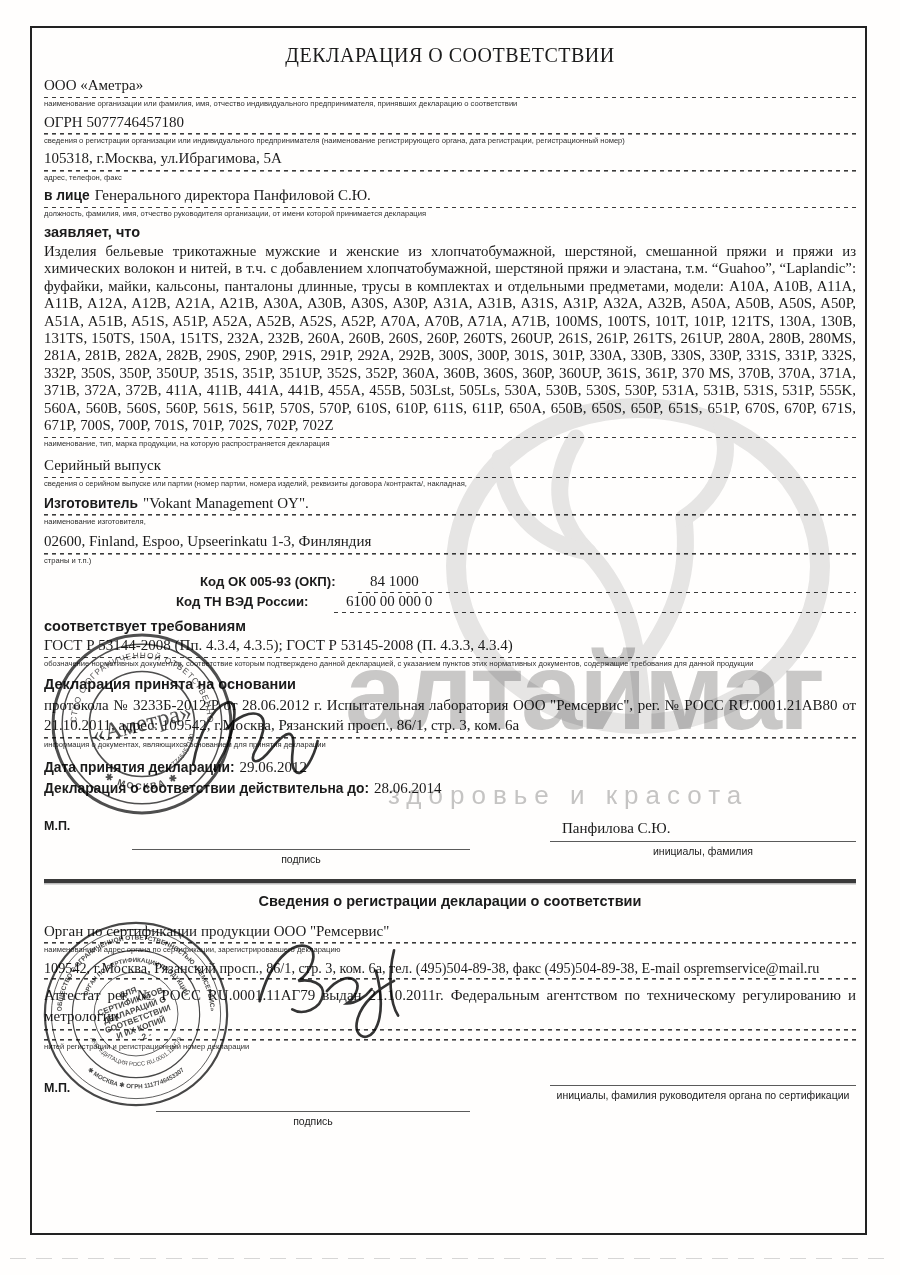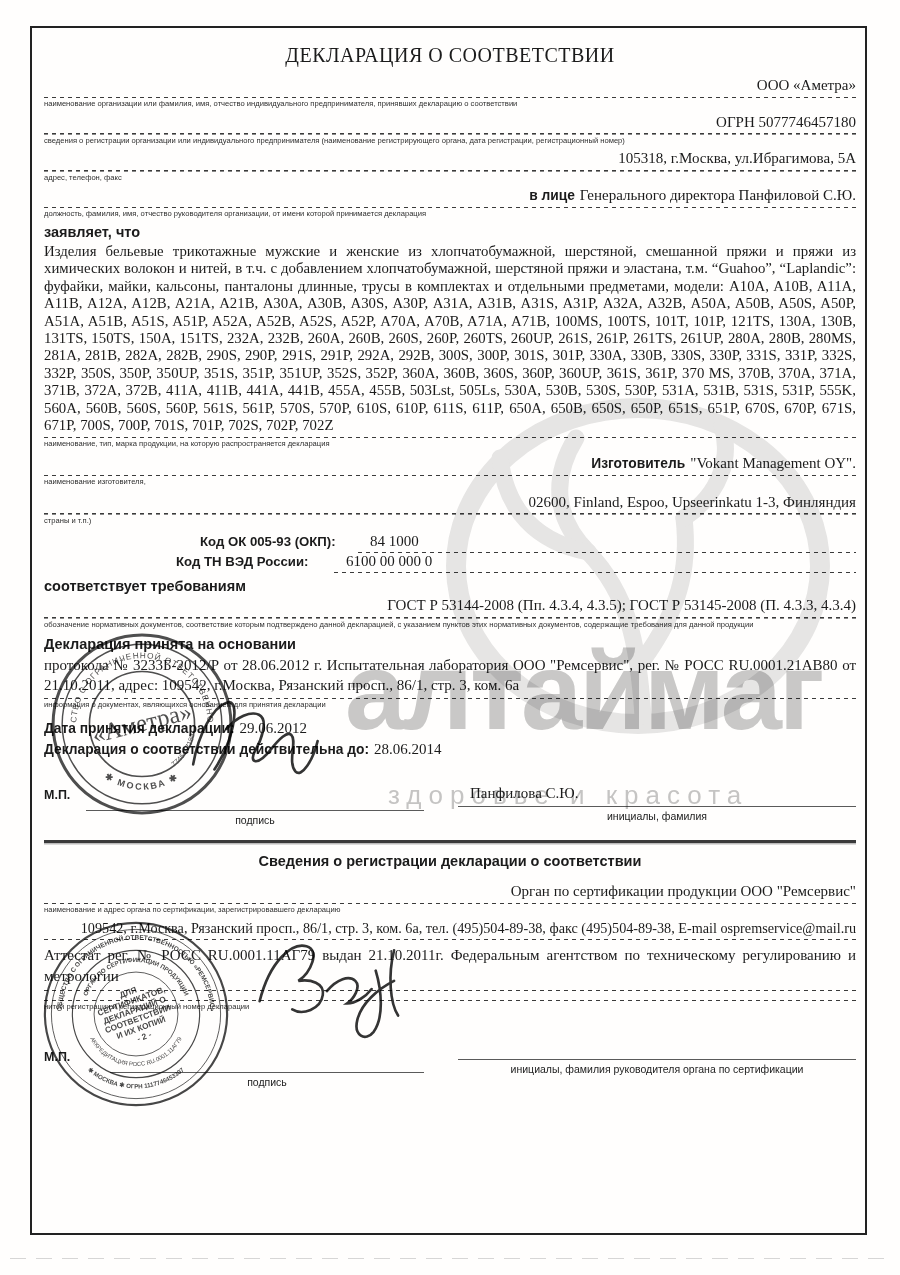--- a/index.html
+++ b/index.html
@@ -4,41 +4,41 @@
 <style>
   html,body { margin:0; padding:0; background:#e9e9e9; }
   .page { position:relative; width:900px; height:1275px; background:#fffefd; overflow:hidden;
           font-family:"Liberation Serif", serif; color:#1b1b1b; }
   .frame { position:absolute; left:30px; top:26px; width:833px; height:1205px;
            border:2.5px solid #222; pointer-events:none; }
   .content { position:absolute; left:44px; top:40px; width:812px; }
 
   .doc-title { font-size:20px; font-weight:normal; text-align:center; letter-spacing:.5px; margin:4px 0 10px; }
 
-  .line { font-size:15px; line-height:1.15; white-space:nowrap;text-align:right; }
+  .line { font-size:15px; line-height:1.15; white-space:nowrap; }
   .lbl  { font-family:"Liberation Sans", sans-serif; font-weight:bold; font-size:13.8px; margin-right:5px; }
   .rule { height:2px; margin-top:2px;
           background-image:repeating-linear-gradient(90deg,#3b3b3b 0 4px,transparent 4px 8px);
           background-size:100% 1.6px; background-repeat:no-repeat; background-position:0 100%; }
   .caption { font-family:"Liberation Sans", sans-serif; font-size:7.6px; color:#2e2e2e;
              line-height:1.25; margin-top:1px; }
   .field { margin-bottom:5px; }
 
   .heading { font-family:"Liberation Sans", sans-serif; font-weight:bold; font-size:14.5px; margin:4px 0 3px; }
 
   .para { font-size:14.8px; line-height:17.4px; text-align:justify; }
 
   .code-row { display:flex; margin-left:132px; font-size:15px; align-items:baseline; margin-bottom:3px; }
   .code-lbl { font-family:"Liberation Sans", sans-serif; font-weight:bold; font-size:13.2px; width:158px; flex:none; }
   .code-body { flex:1; position:relative; padding-left:12px; }
   .code-body .rule { position:absolute; left:0; right:0; bottom:-3px; margin-top:0; }
 
   .inline-field { font-size:15px; margin:4px 0; }
 
-  .sig-row { display:flex; align-items:center; margin-top:22px; }
+  .sig-row { display:flex; align-items:flex-start; margin-top:22px;gap:46px; }
   .mp { font-family:"Liberation Sans", sans-serif; font-weight:bold; font-size:12.5px; flex:none;
         width:42px; padding-bottom:16px; }
   .sig-col  { width:338px; flex:none; }
   .sig-line { height:30px; border-bottom:1.6px solid #5a5a5a; }
   .name-col { flex:1; margin-left:34px; }
   .name-val { font-size:15px; padding-left:12px; line-height:1.2; }
   .name-line{ border-bottom:1.6px solid #5a5a5a; height:4px; }
   .sig-caption { font-family:"Liberation Sans", sans-serif; font-size:10.5px; text-align:center; margin-top:3px; color:#222; }
 
   .divider { height:3.5px; background:#3a3a3a; margin:14px 0 10px; box-shadow:0 1.5px 0 rgba(60,60,60,.35); }
@@ -96,20 +96,25 @@
     </div>
 
     <div class="heading">заявляет, что</div>
 
     <div class="field">
       <div class="para">Изделия бельевые трикотажные мужские и женские из хлопчатобумажной, шерстяной, смешанной пряжи и пряжи из химических волокон и нитей, в т.ч. с добавлением хлопчатобумажной, шерстяной пряжи и эластана, т.м. “Guahoo”, “Laplandic”: фуфайки, майки, кальсоны, панталоны длинные, трусы в комплектах и отдельными предметами, модели: A10A, A10B, A11A, A11B, A12A, A12B, A21A, A21B, A30A, A30B, A30S, A30P, A31A, A31B, A31S, A31P, A32A, A32B, A50A, A50B, A50S, A50P, A51A, A51B, A51S, A51P, A52A, A52B, A52S, A52P, A70A, A70B, A71A, A71B, 100MS, 100TS, 101T, 101P, 121TS, 130A, 130B, 131TS, 150TS, 150A, 151TS, 232A, 232B, 260A, 260B, 260S, 260P, 260TS, 260UP, 261S, 261P, 261TS, 261UP, 280A, 280B, 280MS, 281A, 281B, 282A, 282B, 290S, 290P, 291S, 291P, 292A, 292B, 300S, 300P, 301S, 301P, 330A, 330B, 330S, 330P, 331S, 331P, 332S, 332P, 350S, 350P, 350UP, 351S, 351P, 351UP, 352S, 352P, 360A, 360B, 360S, 360P, 360UP, 361S, 361P, 370 MS, 370B, 370A, 371A, 371B, 372A, 372B, 411A, 411B, 441A, 441B, 455A, 455B, 503Lst, 505Ls, 530A, 530B, 530S, 530P, 531A, 531B, 531S, 531P, 555K, 560A, 560B, 560S, 560P, 561S, 561P, 570S, 570P, 610S, 610P, 611S, 611P, 650A, 650B, 650S, 650P, 651S, 651P, 670S, 670P, 671S, 671P, 700S, 700P, 701S, 701P, 702S, 702P, 702Z</div>
       <div class="rule"></div>
       <div class="caption">наименование, тип, марка продукции, на которую распространяется декларация</div>
     </div>
 
+    <div class="field" style="margin-top:8px;">
+      <div class="line">Серийный выпуск</div>
+      <div class="rule"></div>
+      <div class="caption">сведения о серийном выпуске или партии (номер партии, номера изделий, реквизиты договора /контракта/, накладная,</div>
+    </div>
 
     <div class="field" style="margin-top:6px;">
       <div class="line">
         <span class="lbl">Изготовитель</span><span>"Vokant Management OY".</span>
       </div>
       <div class="rule"></div>
       <div class="caption">наименование изготовителя,</div>
     </div>
 
     <div class="field" style="margin-top:7px;">

